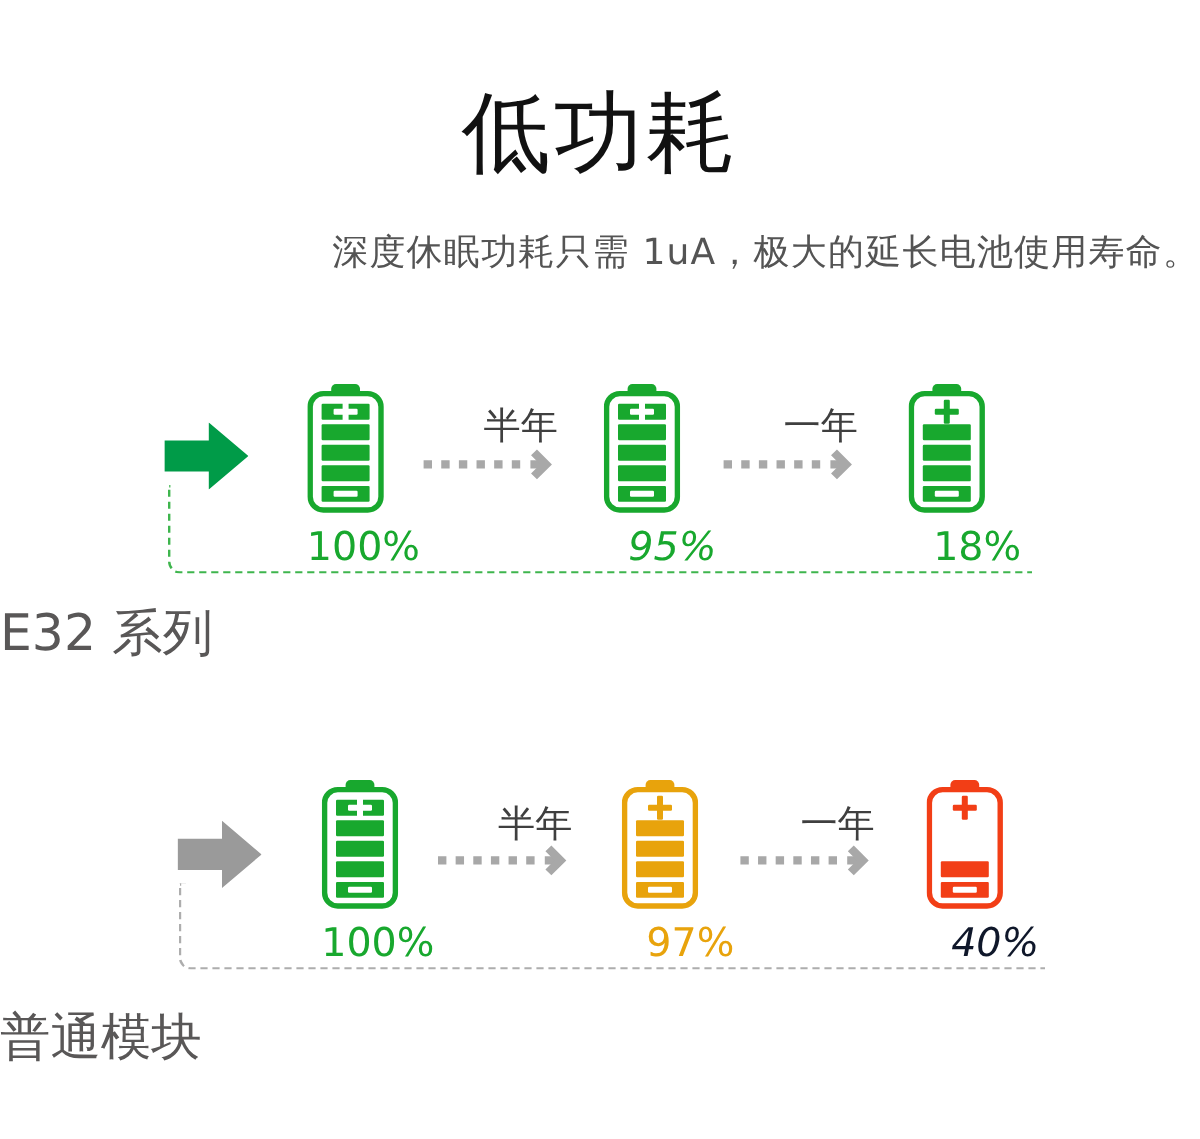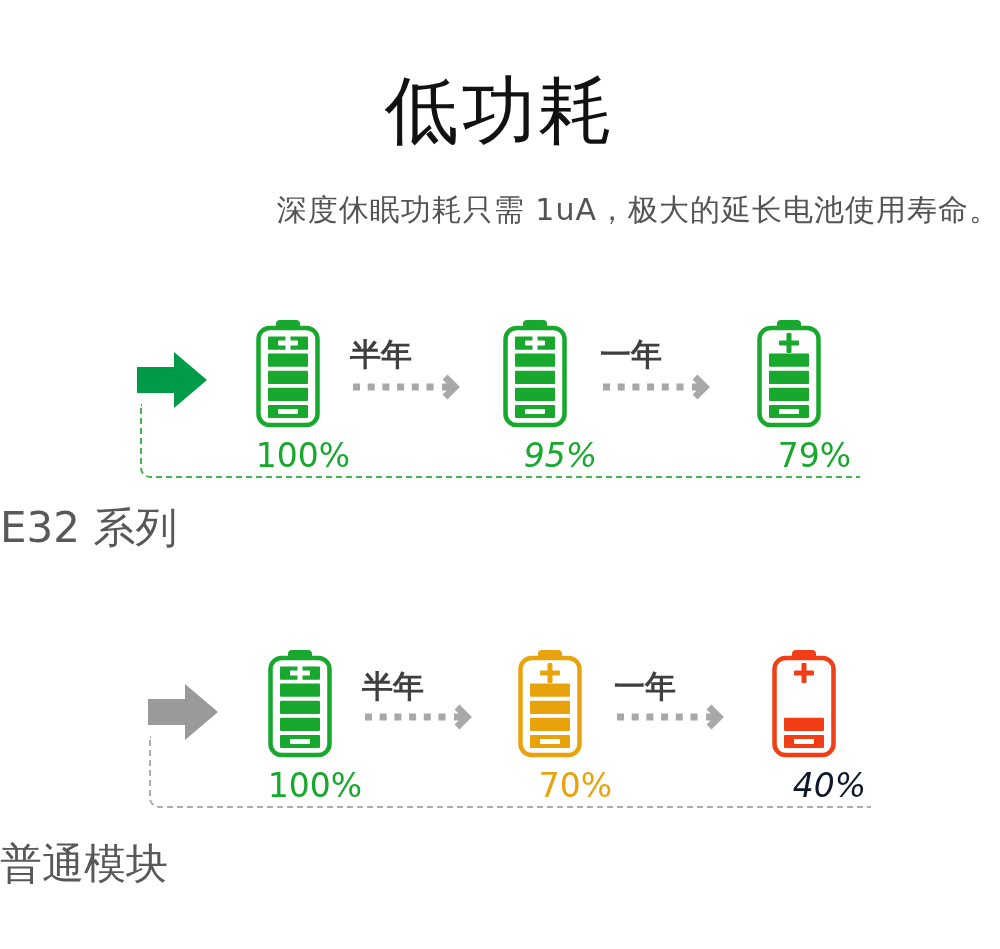--- a/index.html
+++ b/index.html
@@ -20,22 +20,22 @@
   .a2{left:148px; top:684px;}
   .bat{position:absolute; width:64px;}
   .r1b1{left:256px; top:320px;} .r1b2{left:503px; top:320px;font-style:italic;} .r1b3{left:757px; top:320px;}
   .r2b1{left:268px; top:650px;} .r2b2{left:518px; top:650px;} .r2b3{left:772px; top:650px;}
   .batsvg{width:64px; height:108px; display:block;}
   .pct{
     width:124px; margin-left:-30px; margin-top:8px; text-align:right;
     font-size:33px; white-space:nowrap;
   }
   .interval{
-    position:absolute; width:115px; text-align:left;
-    font-size:31px; color:var(--interval,#3f3f3f);font-weight:bold;
+    position:absolute; width:115px; text-align:right;
+    font-size:31px; color:var(--interval,#3f3f3f);
   }
   .iv11{left:350px; top:334px;} .iv12{left:600px; top:334px;}
   .iv21{left:362px; top:666px;} .iv22{left:614px; top:666px;}
   .dasharrow{position:absolute; width:115px; height:30px;}
   .da11{left:352px; top:372px;} .da12{left:602px; top:372px;}
   .da21{left:364px; top:702px;} .da22{left:616px; top:702px;}
   .dasharrow line,.dasharrow path{stroke:var(--dashed_arrow,#a8a8a8);}
   .dashline{
     position:absolute; border-left:2px dashed #999; border-bottom:2px dashed #999;
     border-bottom-left-radius:10px;
@@ -114,21 +114,21 @@
         <rect x="20" y="0" width="24" height="14" rx="4" fill="#18a82e"></rect>
         <rect x="2.5" y="8" width="59" height="97" rx="11" fill="#ffffff" stroke="#18a82e" stroke-width="4.5"></rect>
         <rect x="12" y="33.6" width="40" height="13.2" rx="1" fill="#18a82e"></rect>
         <rect x="12" y="50.7" width="40" height="13.2" rx="1" fill="#18a82e"></rect>
         <rect x="12" y="67.80000000000001" width="40" height="13.2" rx="1" fill="#18a82e"></rect>
         <rect x="12" y="84.9" width="40" height="13.2" rx="1" fill="#18a82e"></rect>
         <rect x="22" y="20.6" width="20" height="5" rx="1" fill="#18a82e"></rect>
         <rect x="29.5" y="13.1" width="5" height="20" rx="1" fill="#18a82e"></rect>
         <rect x="22" y="89" width="20" height="5" rx="1" fill="#ffffff"></rect>
       </svg>
-    <div class="pct" style="color: rgb(24, 168, 46);">79%</div>
+    <div class="pct" style="color: rgb(24, 168, 46);">18%</div>
   </div>
 
   <div class="caption cap1">E32 系列</div>
 
   <svg class="lead-arrow a2" viewBox="0 0 70 56">
     <polygon points="0,15 37,15 37,0 70,28 37,56 37,41 0,41" fill="#9a9a9a"></polygon>
   </svg>
 
   <div class="dashline d2" style="border-color: rgb(173, 173, 173);"></div>
 
@@ -160,21 +160,21 @@
         <rect x="20" y="0" width="24" height="14" rx="4" fill="#e8a30c"></rect>
         <rect x="2.5" y="8" width="59" height="97" rx="11" fill="#ffffff" stroke="#e8a30c" stroke-width="4.5"></rect>
         <rect x="12" y="33.6" width="40" height="13.2" rx="1" fill="#e8a30c"></rect>
         <rect x="12" y="50.7" width="40" height="13.2" rx="1" fill="#e8a30c"></rect>
         <rect x="12" y="67.80000000000001" width="40" height="13.2" rx="1" fill="#e8a30c"></rect>
         <rect x="12" y="84.9" width="40" height="13.2" rx="1" fill="#e8a30c"></rect>
         <rect x="22" y="20.6" width="20" height="5" rx="1" fill="#e8a30c"></rect>
         <rect x="29.5" y="13.1" width="5" height="20" rx="1" fill="#e8a30c"></rect>
         <rect x="22" y="89" width="20" height="5" rx="1" fill="#ffffff"></rect>
       </svg>
-    <div class="pct" style="color: rgb(232, 163, 12);">70%</div>
+    <div class="pct" style="color: rgb(232, 163, 12);">97%</div>
   </div>
 
   <div class="interval iv22">一年</div>
   <svg class="dasharrow da22" viewBox="0 0 115 30">
     <line x1="1" y1="15" x2="89" y2="15" stroke-width="7" stroke-dasharray="7 7.7"></line>
     <path d="M90 15 H102" stroke-width="7" fill="none"></path>
     <path d="M93 5 L103 15 L93 25" fill="none" stroke-width="7"></path>
   </svg>
 
   <div class="bat r2b3">

